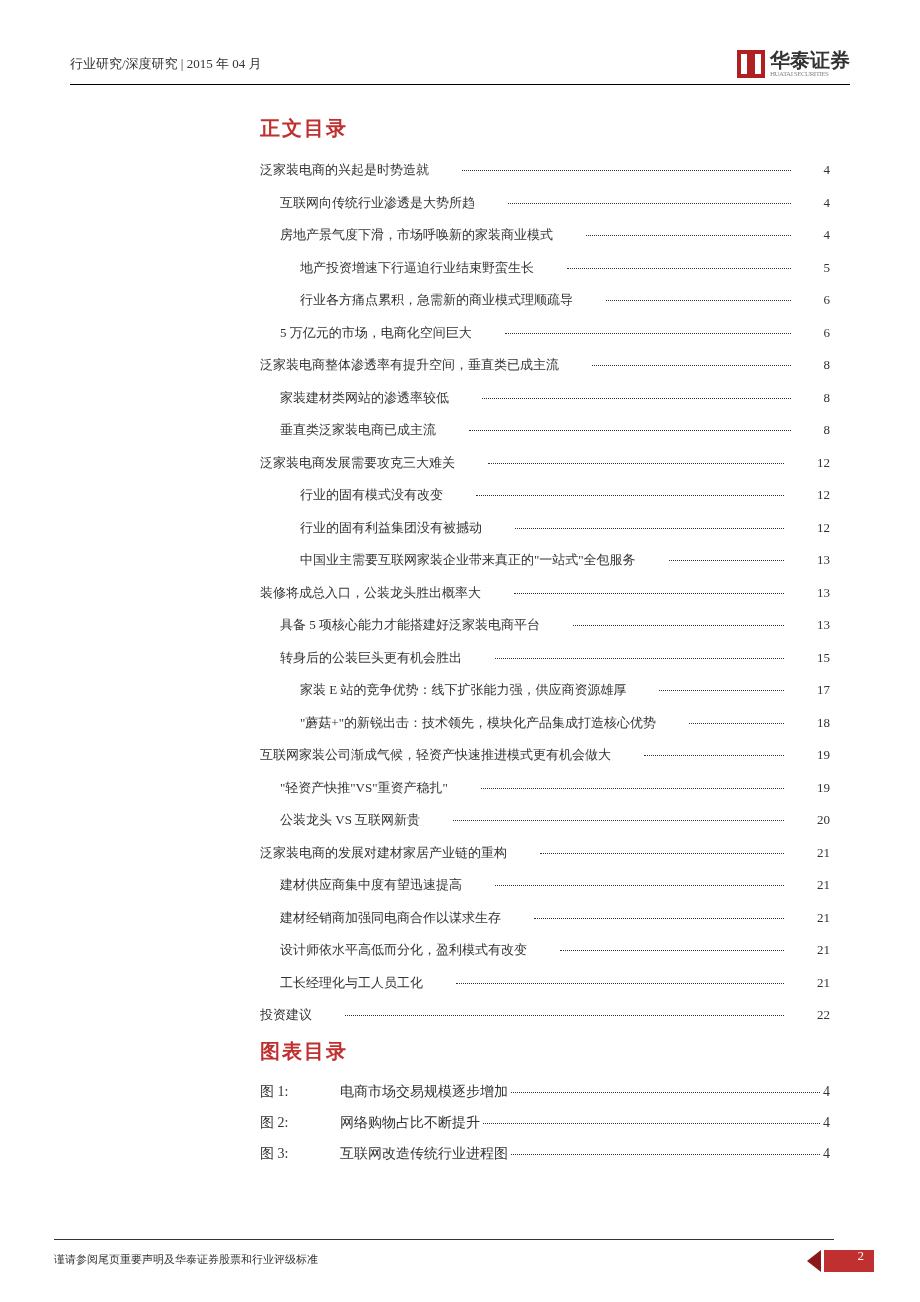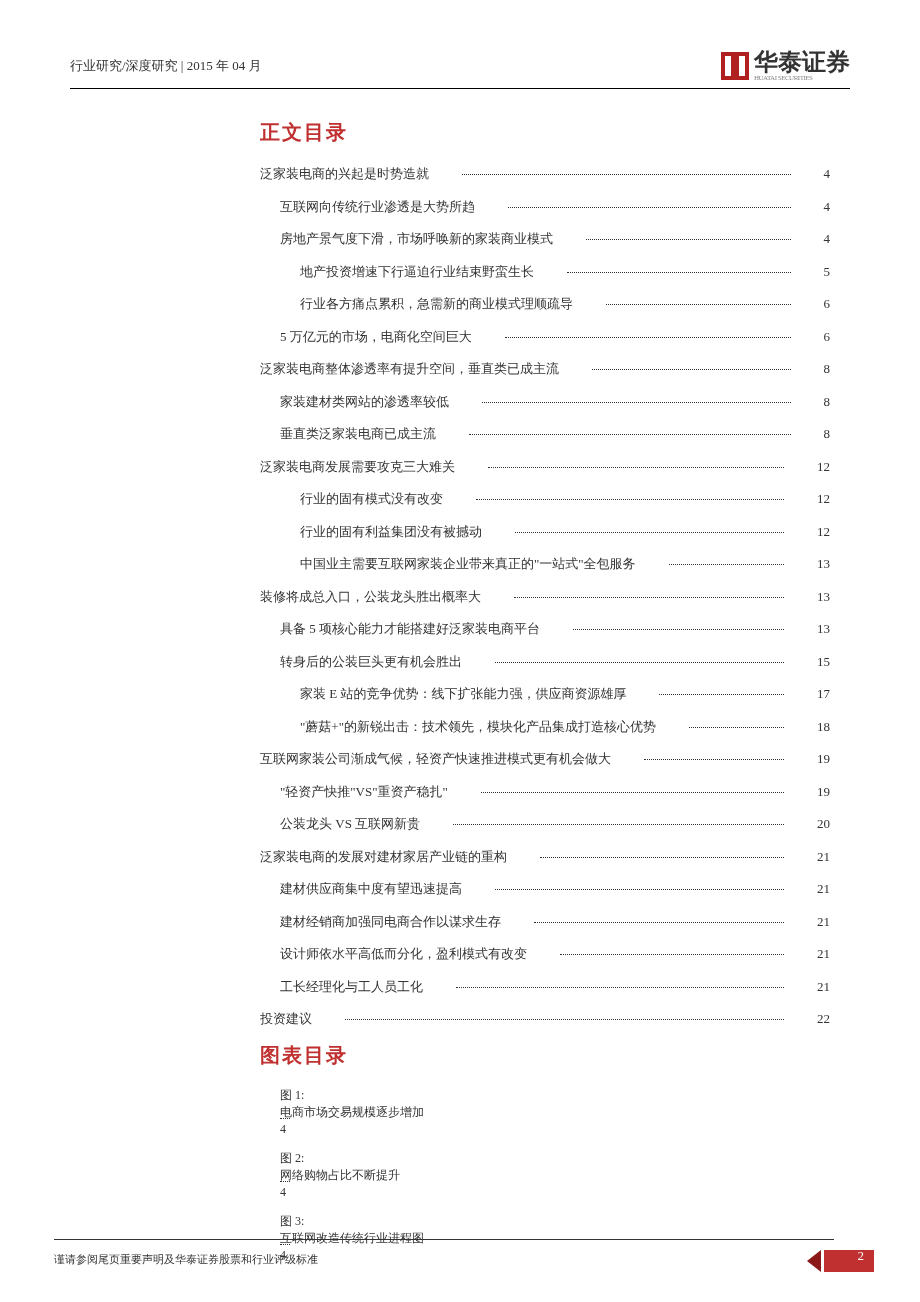--- a/index.html
+++ b/index.html
@@ -43,21 +43,21 @@
   .logo-icon::before {
     content: "";
     position: absolute;
     top: 4px; left: 4px; right: 4px; bottom: 4px;
     background:
       linear-gradient(#fff,#fff) 0 0/6px 100% no-repeat,
       linear-gradient(#fff,#fff) 14px 0/6px 100% no-repeat;
   }
   .logo-text {
     font-family: "SimHei", "黑体", sans-serif;
-    font-size: 24px;
+    font-size: 20px;
     font-weight: bold;
     color: #333;
     line-height: 1;
   }
   .logo-sub {
     font-size: 7px;
     color: #888;
     letter-spacing: -0.5px;
   }
   .content {
@@ -99,24 +99,23 @@
     position: relative;
     top: -3px;
     min-width: 10px;
   }
   .toc-page {
     white-space: nowrap;
   }
   .fig-item {
     display: flex;
     align-items: baseline;
-    font-size: 12px;
+    font-size: 14px;
     color: #333;
     margin-bottom: 13px;
-    flex-direction: column;
   }
   .fig-label {
     white-space: nowrap;
     min-width: 60px;
   }
   .fig-text {
     white-space: nowrap;
     margin-left: 20px;
   }
   .footer {

